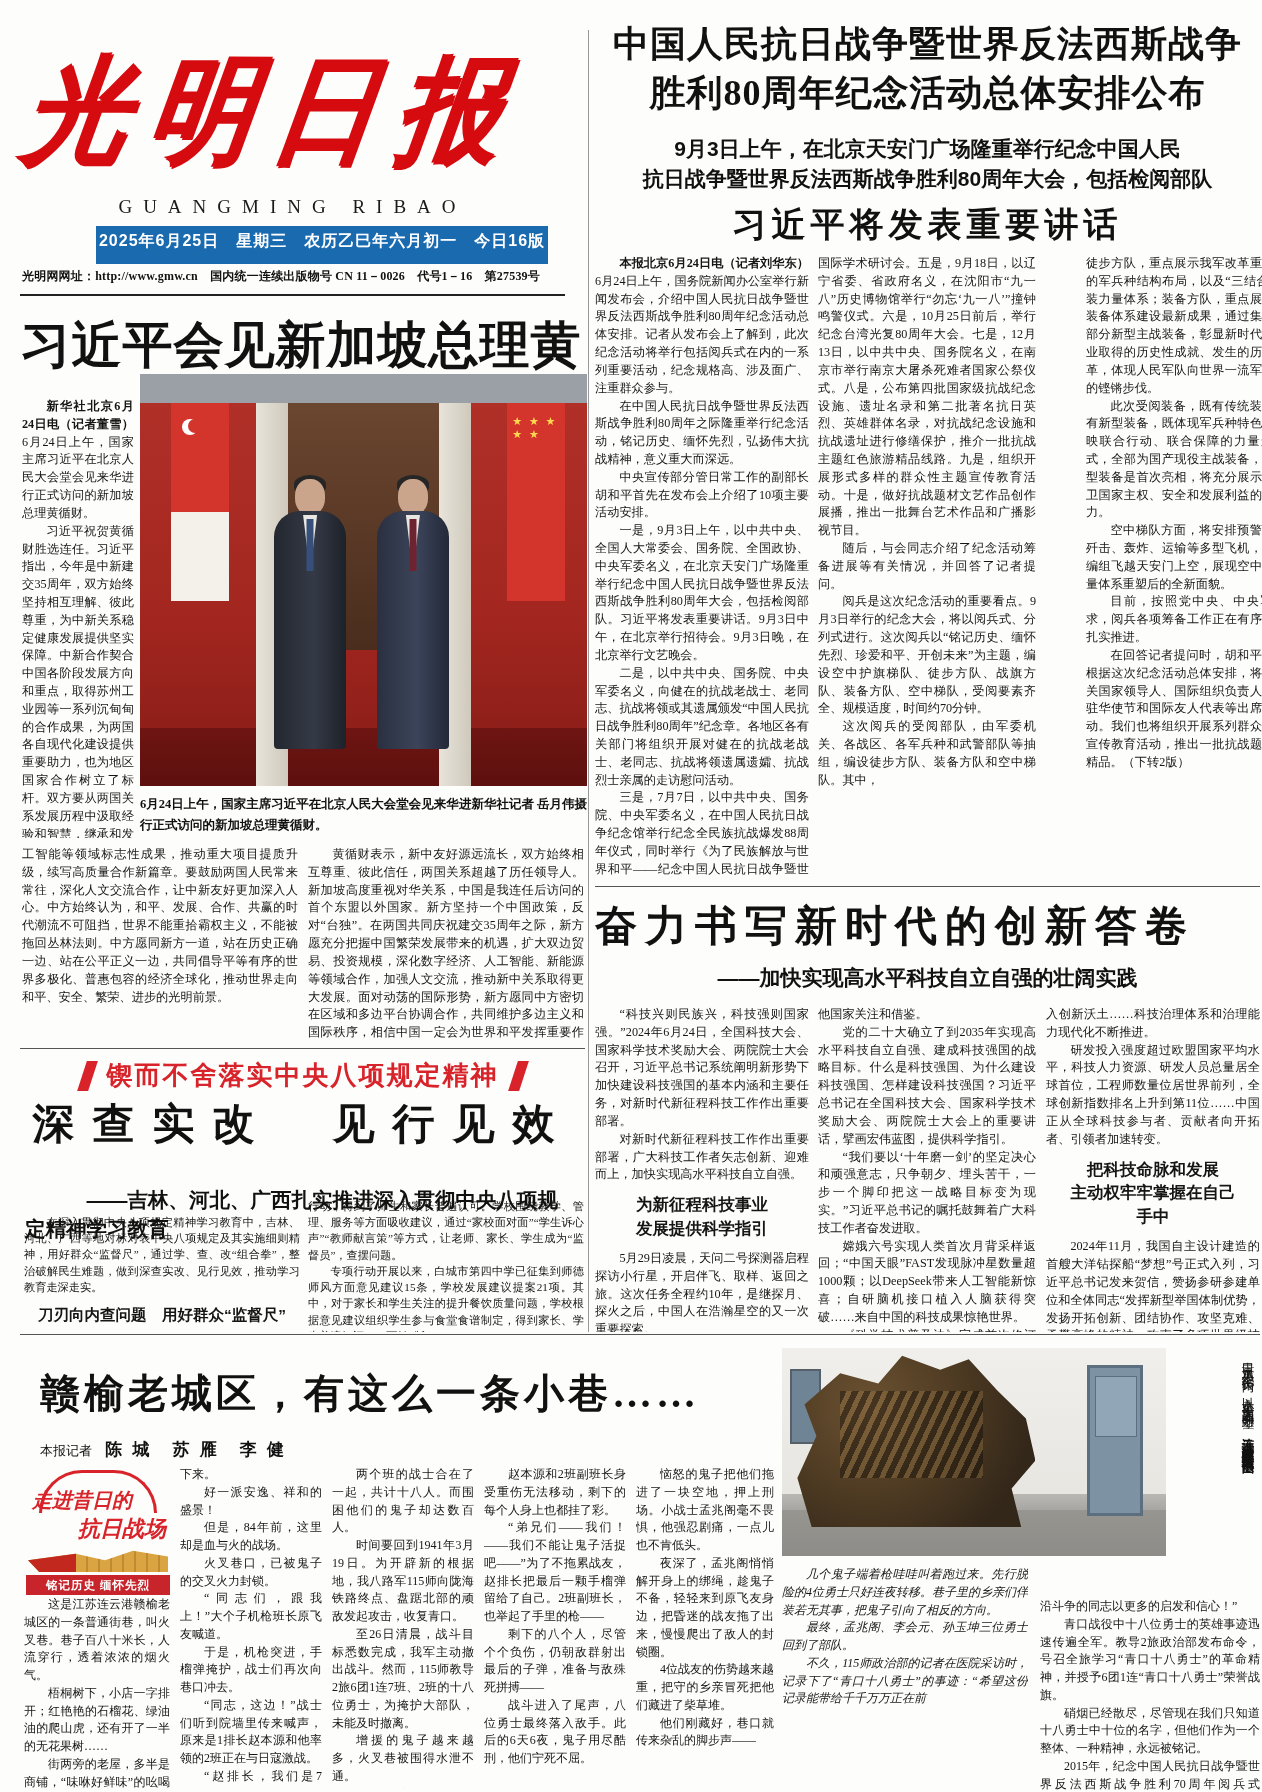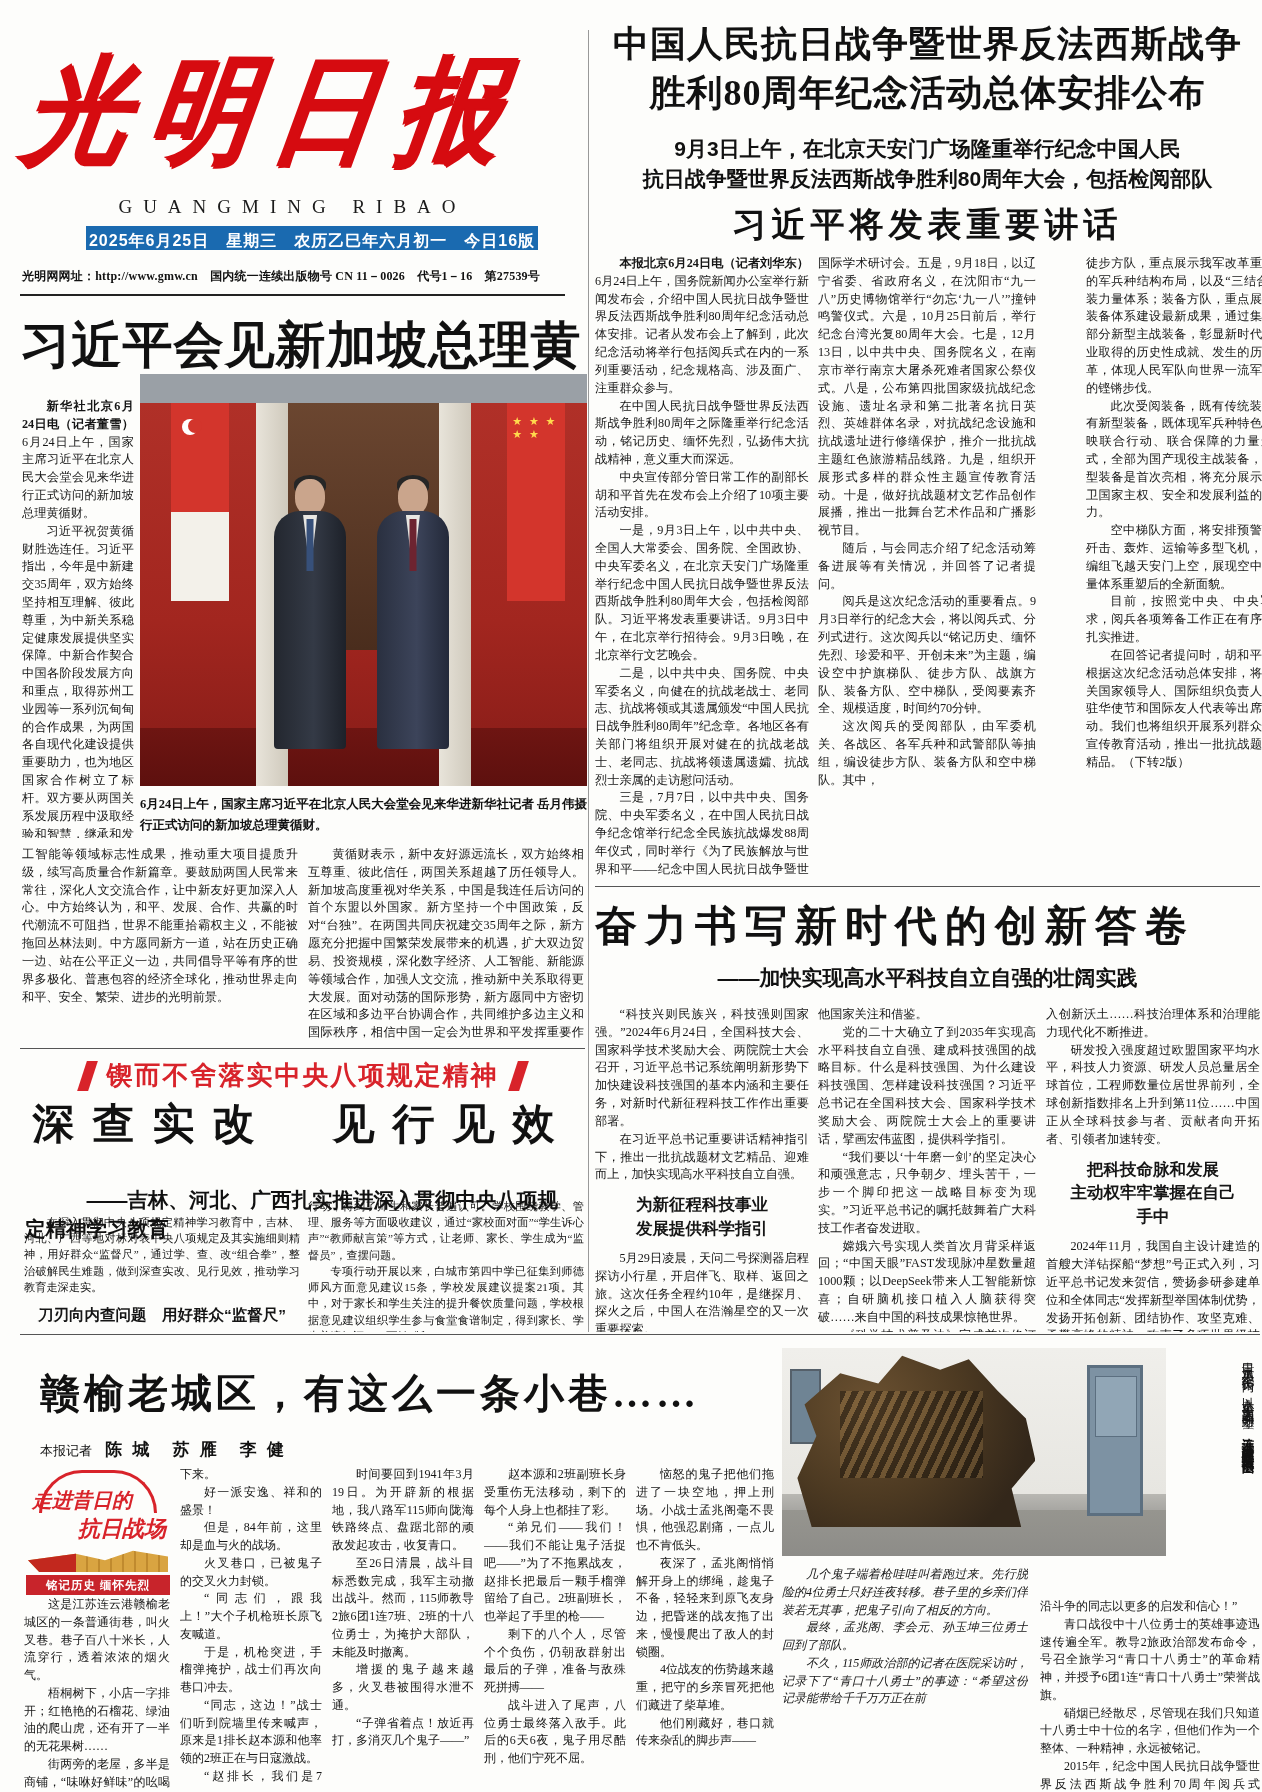--- a/index.html
+++ b/index.html
@@ -87,21 +87,21 @@
   .vcap{writing-mode:vertical-rl;font-size:12.5px;line-height:1.7;text-align:left;letter-spacing:2px;}
   .vcap .credit{font-weight:bold;}
 </style>
 </head>
 <body>
 
 <div class="abs" style="left:36px;top:34px;width:520px;height:160px;">
   <div class="brand">光明日报</div>
 </div>
 <div class="abs pinyin" style="left:30px;top:196px;width:525px;">GUANGMING RIBAO</div>
-<div class="abs datebar fh" style="left:86px;top:226px;width:452px;height:24px;text-align:center;">2025年6月25日　星期三　农历乙巳年六月初一　今日16版</div>
+<div class="abs datebar fh" style="left:96px;top:226px;width:452px;height:38px;text-align:center;">2025年6月25日　星期三　农历乙巳年六月初一　今日16版</div>
 <div class="abs infoline" style="left:22px;top:268px;width:545px;">光明网网址：http://www.gmw.cn　国内统一连续出版物号 CN 11－0026　代号1－16　第27539号</div>
 <div class="hline" style="left:20px;top:294px;width:545px;"></div>
 <div class="vline" style="left:588px;top:30px;height:1302px;"></div>
 
 <div class="abs kicker" style="left:595px;top:20px;width:665px;">中国人民抗日战争暨世界反法西斯战争
 胜利80周年纪念活动总体安排公布</div>
 <div class="abs deck fh" style="left:595px;top:134px;width:665px;">9月3日上午，在北京天安门广场隆重举行纪念中国人民
 抗日战争暨世界反法西斯战争胜利80周年大会，包括检阅部队</div>
 <div class="abs h-big-sans fh" style="left:595px;top:202px;width:665px;">习近平将发表重要讲话</div>
 <div class="body-col" style="left:595px;top:255px;width:214px;height:624px;">
@@ -187,21 +187,21 @@
     <p class="para ni">行动，得到了师生和家长普遍认可。学校围绕教学、管理、服务等方面吸收建议，通过“家校面对面”“学生诉心声”“教师献言策”等方式，让老师、家长、学生成为“监督员”，查摆问题。</p>
     <p class="para">专项行动开展以来，白城市第四中学已征集到师德师风方面意见建议15条，学校发展建议提案21项。其中，对于家长和学生关注的提升餐饮质量问题，学校根据意见建议组织学生参与食堂食谱制定，得到家长、学生普遍好评。（下转4版）</p>
   </div>
 
 <div class="hline" style="left:595px;top:886px;width:665px;height:1px;background:#555;"></div>
 <div class="abs inno-hl" style="left:595px;top:898px;width:665px;">奋力书写新时代的创新答卷</div>
 <div class="abs inno-sub fh" style="left:595px;top:964px;width:665px;">——加快实现高水平科技自立自强的壮阔实践</div>
 <div class="body-col" style="left:595px;top:1006px;width:214px;height:326px;">
   <div>
       <p class="para">“科技兴则民族兴，科技强则国家强。”2024年6月24日，全国科技大会、国家科学技术奖励大会、两院院士大会召开，习近平总书记系统阐明新形势下加快建设科技强国的基本内涵和主要任务，对新时代新征程科技工作作出重要部署。</p>
-      <p class="para">在习近平总书记重要讲话精神指引下，推出一批抗战题材文艺精品、迎难而上，加快实现高水平科技自立自强。</p>
+      <p class="para">对新时代新征程科技工作作出重要部署，广大科技工作者矢志创新、迎难而上，加快实现高水平科技自立自强。</p>
     </div>
   <h4 class="col-subhead">为新征程科技事业
 发展提供科学指引</h4>
   <div>
       <p class="para">5月29日凌晨，天问二号探测器启程探访小行星，开启伴飞、取样、返回之旅。这次任务全程约10年，是继探月、探火之后，中国人在浩瀚星空的又一次重要探索。</p>
     </div>
 </div>
 <div class="body-col" style="left:818px;top:1006px;width:218px;height:326px;">
     <p class="para ni">他国家关注和借鉴。</p>
     <p class="para">党的二十大确立了到2035年实现高水平科技自立自强、建成科技强国的战略目标。什么是科技强国、为什么建设科技强国、怎样建设科技强国？习近平总书记在全国科技大会、国家科学技术奖励大会、两院院士大会上的重要讲话，擘画宏伟蓝图，提供科学指引。</p>
@@ -246,20 +246,21 @@
     <p class="para ni">下来。</p>
     <p class="para">好一派安逸、祥和的盛景！</p>
     <p class="para">但是，84年前，这里却是血与火的战场。</p>
     <p class="para">火叉巷口，已被鬼子的交叉火力封锁。</p>
     <p class="para">“同志们，跟我上！”大个子机枪班长原飞友喊道。</p>
     <p class="para">于是，机枪突进，手榴弹掩护，战士们再次向巷口冲去。</p>
     <p class="para">“同志，这边！”战士们听到院墙里传来喊声，原来是1排长赵本源和他率领的2班正在与日寇激战。</p>
     <p class="para">“赵排长，我们是7班！”原飞友喊道。</p>
   </div>
 <div class="body-col" style="left:332px;top:1466px;width:142px;height:322px;font-size:12px;line-height:1.48;">
+    <p class="para">两个班的战士合在了一起，共计十八人。而围困他们的鬼子却达数百人。</p>
     <p class="para">时间要回到1941年3月19日。为开辟新的根据地，我八路军115师向陇海铁路终点、盘踞北部的顽敌发起攻击，收复青口。</p>
     <p class="para">至26日清晨，战斗目标悉数完成，我军主动撤出战斗。然而，115师教导2旅6团1连7班、2班的十八位勇士，为掩护大部队，未能及时撤离。</p>
     <p class="para">增援的鬼子越来越多，火叉巷被围得水泄不通。</p>
     <p class="para">“子弹省着点！放近再打，多消灭几个鬼子——”</p>
   </div>
 <div class="body-col" style="left:484px;top:1466px;width:142px;height:322px;font-size:12px;line-height:1.48;">
     <p class="para">赵本源和2班副班长身受重伤无法移动，剩下的每个人身上也都挂了彩。</p>
     <p class="para">“弟兄们——我们！——我们不能让鬼子活捉吧——”为了不拖累战友，赵排长把最后一颗手榴弹留给了自己。2班副班长，也举起了手里的枪——</p>
     <p class="para">剩下的八个人，尽管个个负伤，仍朝敌群射出最后的子弹，准备与敌殊死拼搏——</p>
     <p class="para">战斗进入了尾声，八位勇士最终落入敌手。此后的6天6夜，鬼子用尽酷刑，他们宁死不屈。</p>

